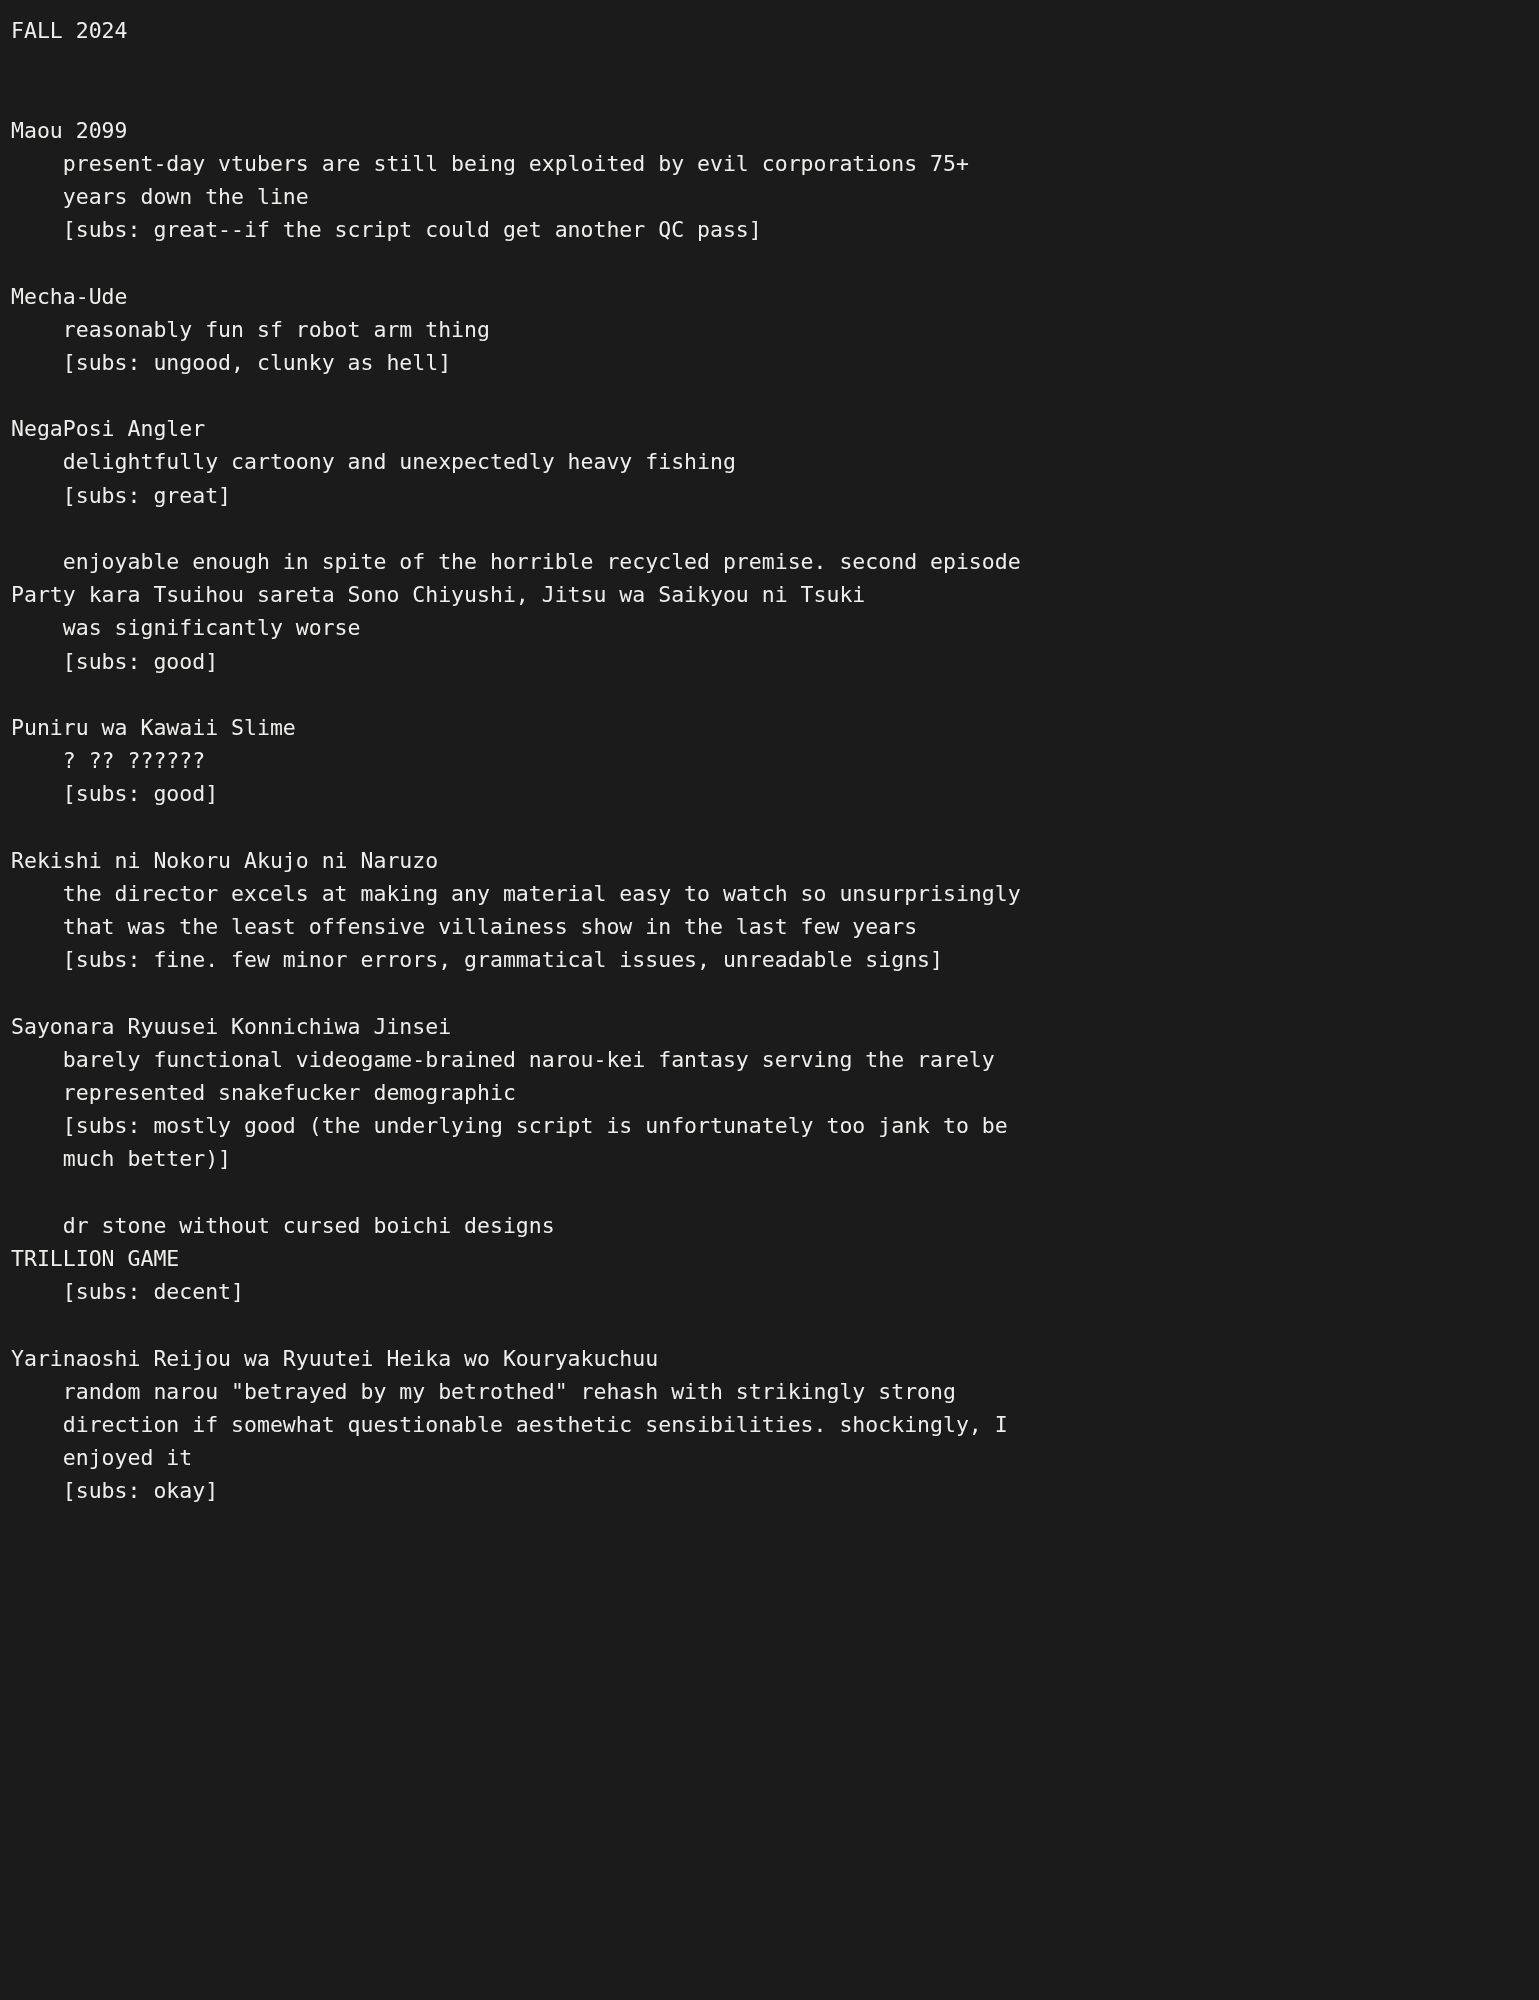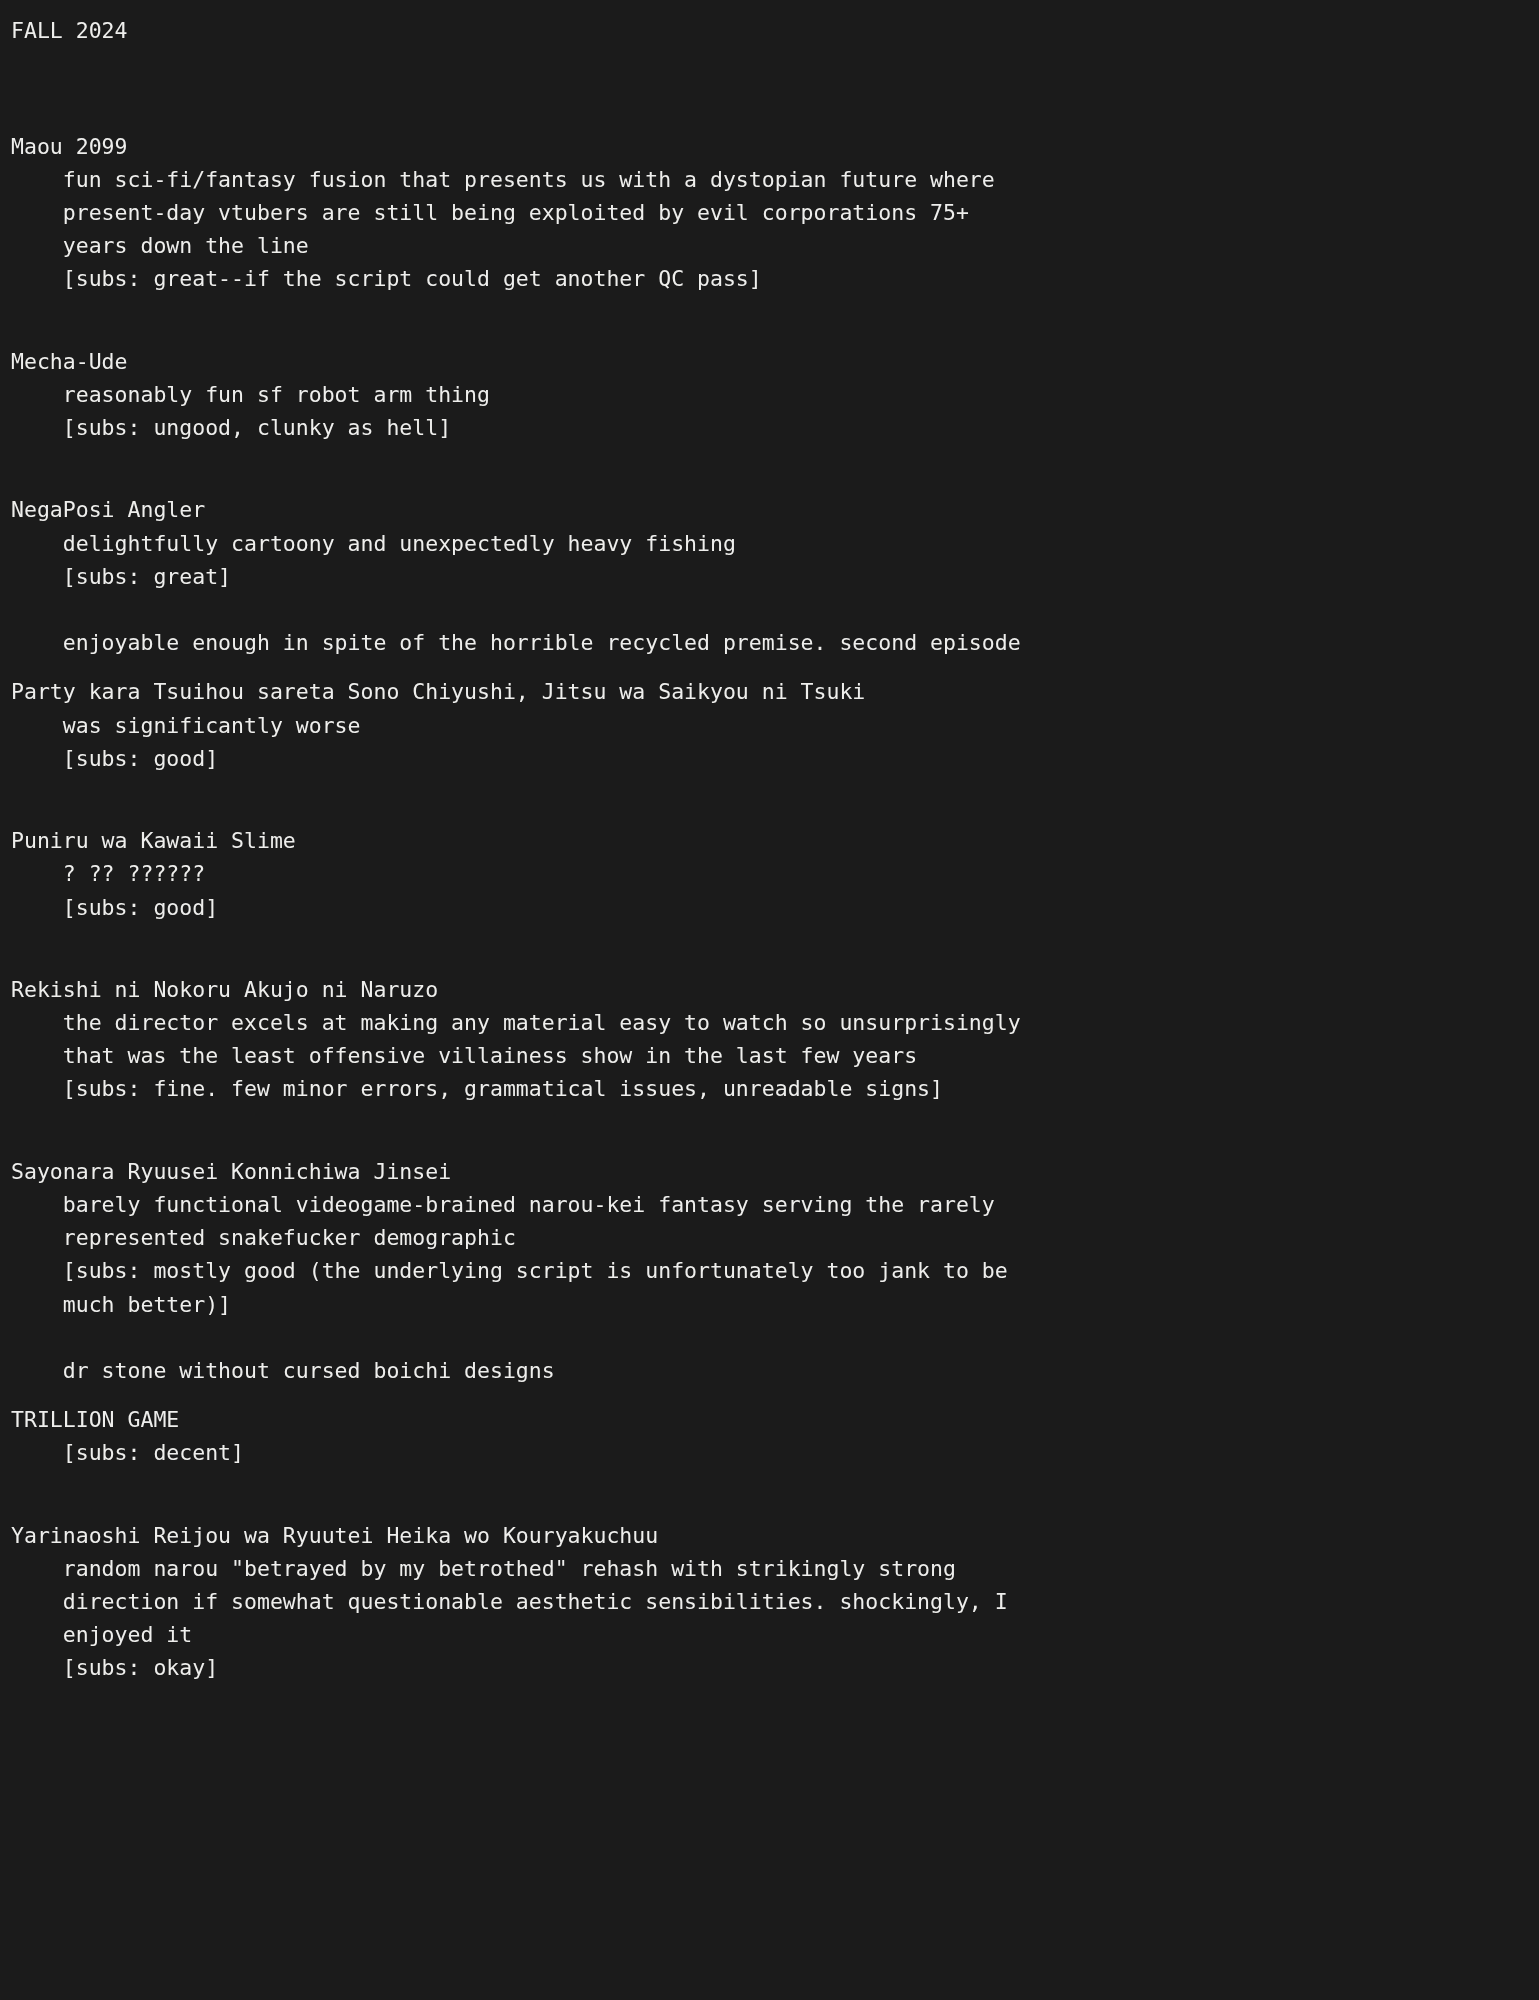--- a/index.html
+++ b/index.html
@@ -32,39 +32,37 @@
     height: 33.2px;
   }
   .season-title {
     white-space: pre;
   }
   .section-label {
     white-space: pre;
   }
   .show-title {
     white-space: pre;
-    margin-top: 16px;
   }
   .desc-line, .subs-line {
     white-space: pre;
   }
 </style>
 </head>
 <body>
 
 <div id="doc">
 
   <div class="line season-title">FALL 2024</div>
   <div class="line blank"></div>
 
   <div id="shows-container">
       <div class="line blank"></div>
       <div>
         <div class="line show-title">Maou 2099</div>
-        <div class="line desc-line">    fun sci-fi/fantasy fusion that presents us with a dystopian future where</div>
         <div class="line desc-line">    present-day vtubers are still being exploited by evil corporations 75+</div>
         <div class="line desc-line">    years down the line</div>
         <div class="line subs-line">    [subs: great--if the script could get another QC pass]</div>
       </div>
       <div class="line blank"></div>
       <div>
         <div class="line show-title">Mecha-Ude</div>
         <div class="line desc-line">    reasonably fun sf robot arm thing</div>
         <div class="line subs-line">    [subs: ungood, clunky as hell]</div>
       </div>

